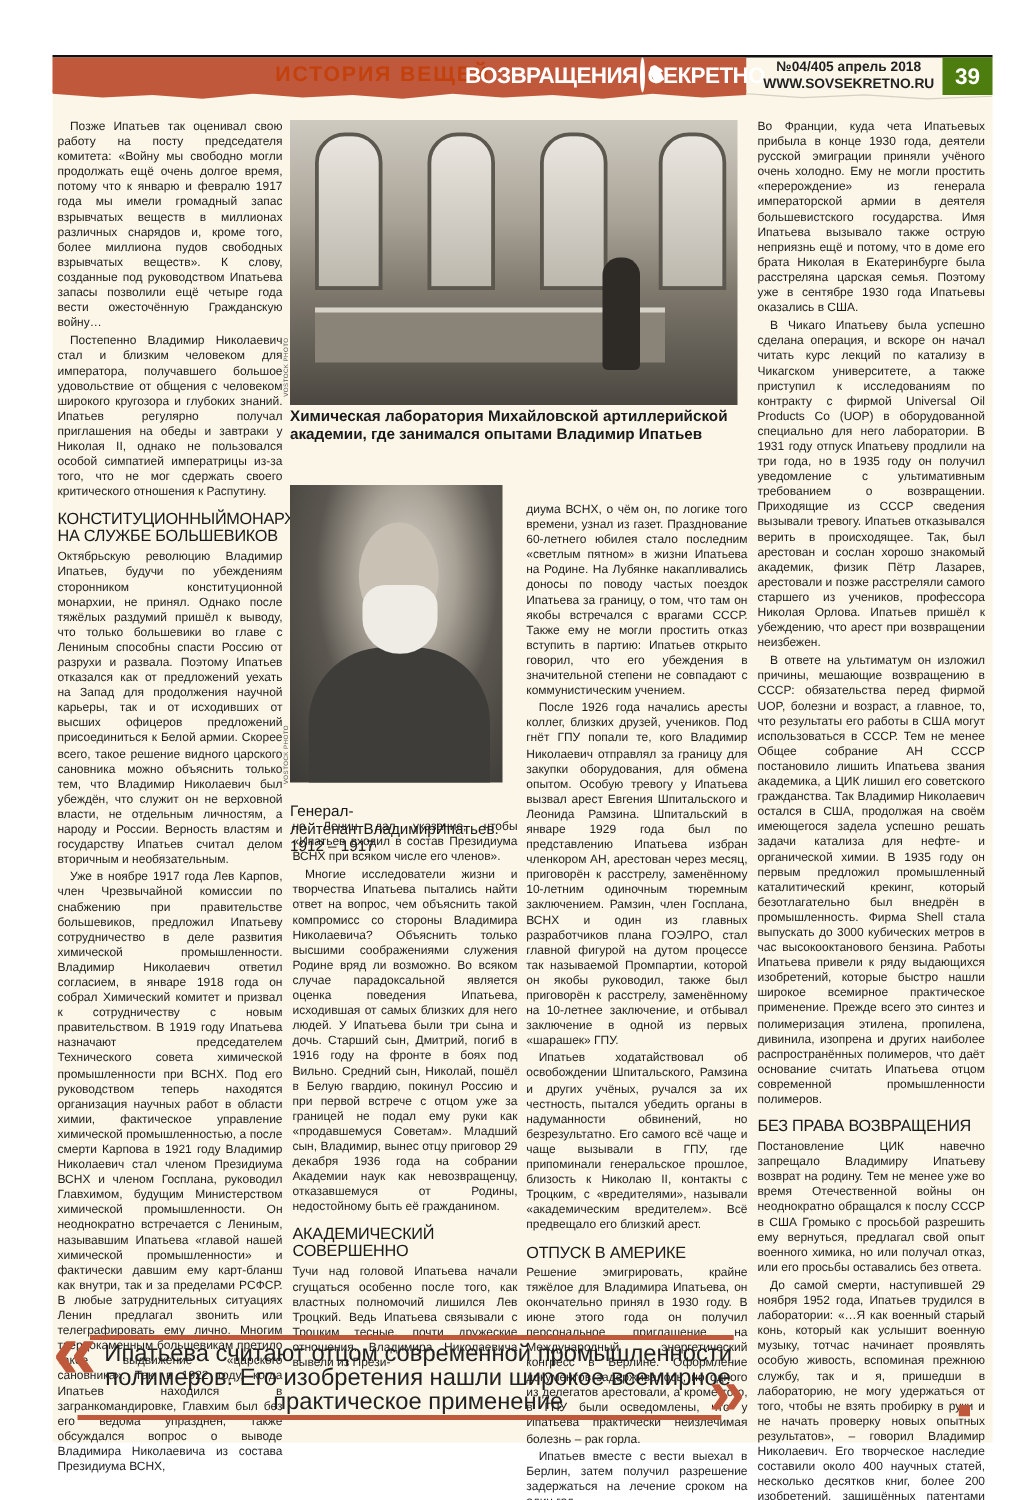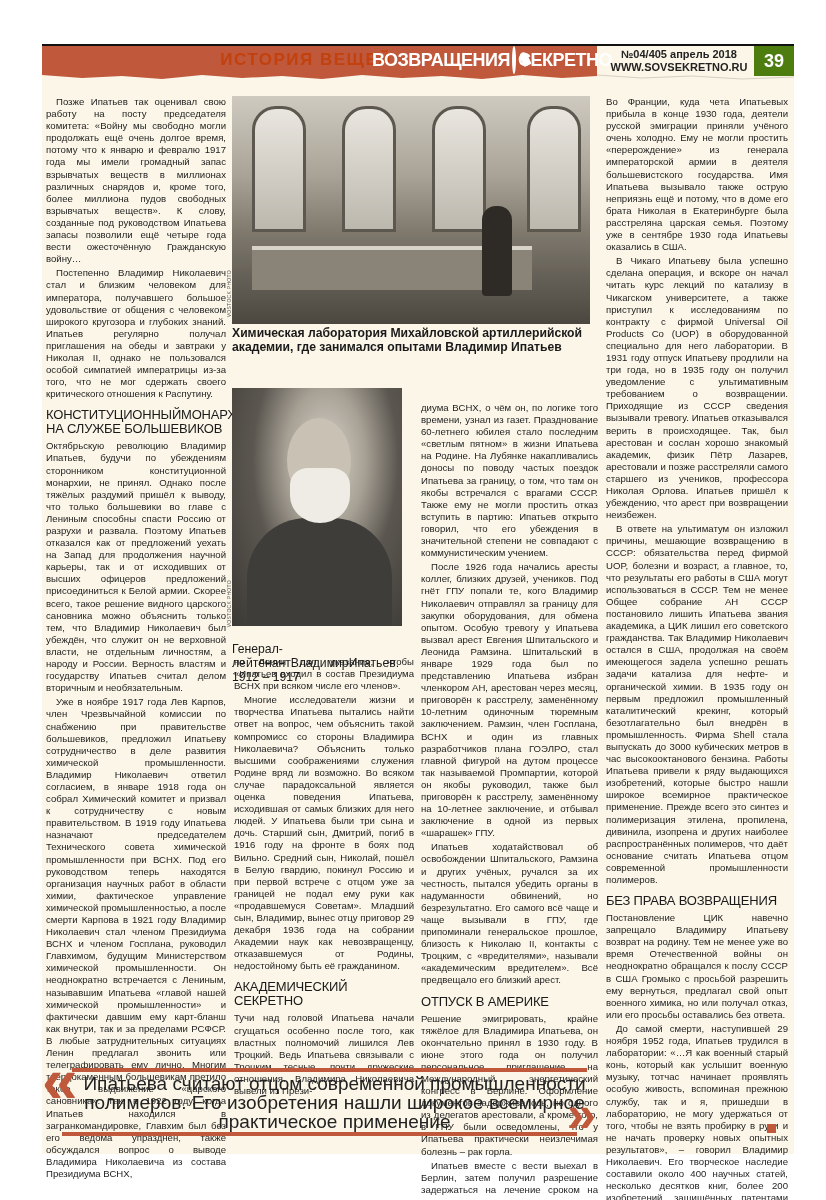--- a/index.html
+++ b/index.html
@@ -95,21 +95,21 @@
   <div class="coat"></div>
   <div class="face"></div>
   <div class="beard"></div>
 </div>
 <div class="credit" style="left:226px; top:580px;">VOSTOCK PHOTO</div>
 <div class="caption" style="left:232px; top:642px; width:178px;">Генерал-лейтенантВладимирИпатьев. 1912 – 1917</div>
 
 <div class="col" style="left:234px; top:656px; width:180px;">
   <p class="noind">но Ленин дал указание, чтобы «Ипатьев входил в состав Президиума ВСНХ при всяком числе его членов».</p>
   <p>Многие исследователи жизни и творчества Ипатьева пытались найти ответ на вопрос, чем объяснить такой компромисс со стороны Владимира Николаевича? Объяснить только высшими соображениями служения Родине вряд ли возможно. Во всяком случае парадоксальной является оценка поведения Ипатьева, исходившая от самых близких для него людей. У Ипатьева были три сына и дочь. Старший сын, Дмитрий, погиб в 1916 году на фронте в боях под Вильно. Средний сын, Николай, пошёл в Белую гвардию, покинул Россию и при первой встрече с отцом уже за границей не подал ему руки как «продавшемуся Советам». Младший сын, Владимир, вынес отцу приговор 29 декабря 1936 года на собрании Академии наук как невозвращенцу, отказавшемуся от Родины, недостойному быть её гражданином.</p>
-  <h3>АКАДЕМИЧЕСКИЙ СЕКРЕТНО</h3>
+  <h3>АКАДЕМИЧЕСКИЙ СОВЕРШЕННО</h3>
   <p class="noind">Тучи над головой Ипатьева начали сгущаться особенно после того, как властных полномочий лишился Лев Троцкий. Ведь Ипатьева связывали с Троцким тесные, почти дружеские отношения. Владимира Николаевича вывели из Прези-</p>
 </div>
 
 <div class="col" style="left:421px; top:366px; width:177px;margin-top:36px;">
   <p class="noind">диума ВСНХ, о чём он, по логике того времени, узнал из газет. Празднование 60-летнего юбилея стало последним «светлым пятном» в жизни Ипатьева на Родине. На Лубянке накапливались доносы по поводу частых поездок Ипатьева за границу, о том, что там он якобы встречался с врагами СССР. Также ему не могли простить отказ вступить в партию: Ипатьев открыто говорил, что его убеждения в значительной степени не совпадают с коммунистическим учением.</p>
   <p>После 1926 года начались аресты коллег, близких друзей, учеников. Под гнёт ГПУ попали те, кого Владимир Николаевич отправлял за границу для закупки оборудования, для обмена опытом. Особую тревогу у Ипатьева вызвал арест Евгения Шпитальского и Леонида Рамзина. Шпитальский в январе 1929 года был по представлению Ипатьева избран членкором АН, арестован через месяц, приговорён к расстрелу, заменённому 10-летним одиночным тюремным заключением. Рамзин, член Госплана, ВСНХ и один из главных разработчиков плана ГОЭЛРО, стал главной фигурой на дутом процессе так называемой Промпартии, которой он якобы руководил, также был приговорён к расстрелу, заменённому на 10-летнее заключение, и отбывал заключение в одной из первых «шарашек» ГПУ.</p>
   <p>Ипатьев ходатайствовал об освобождении Шпитальского, Рамзина и других учёных, ручался за их честность, пытался убедить органы в надуманности обвинений, но безрезультатно. Его самого всё чаще и чаще вызывали в ГПУ, где припоминали генеральское прошлое, близость к Николаю II, контакты с Троцким, с «вредителями», называли «академическим вредителем». Всё предвещало его близкий арест.</p>
   <h3>ОТПУСК В АМЕРИКЕ</h3>
   <p class="noind">Решение эмигрировать, крайне тяжёлое для Владимира Ипатьева, он окончательно принял в 1930 году. В июне этого года он получил персональное приглашение на Международный энергетический конгресс в Берлине. Оформление документов задерживалось, но одного из делегатов арестовали, а кроме того, в ГПУ были осведомлены, что у Ипатьева практически неизлечимая болезнь – рак горла.</p>
   <p>Ипатьев вместе с вести выехал в Берлин, затем получил разрешение задержаться на лечение сроком на один год.</p>

